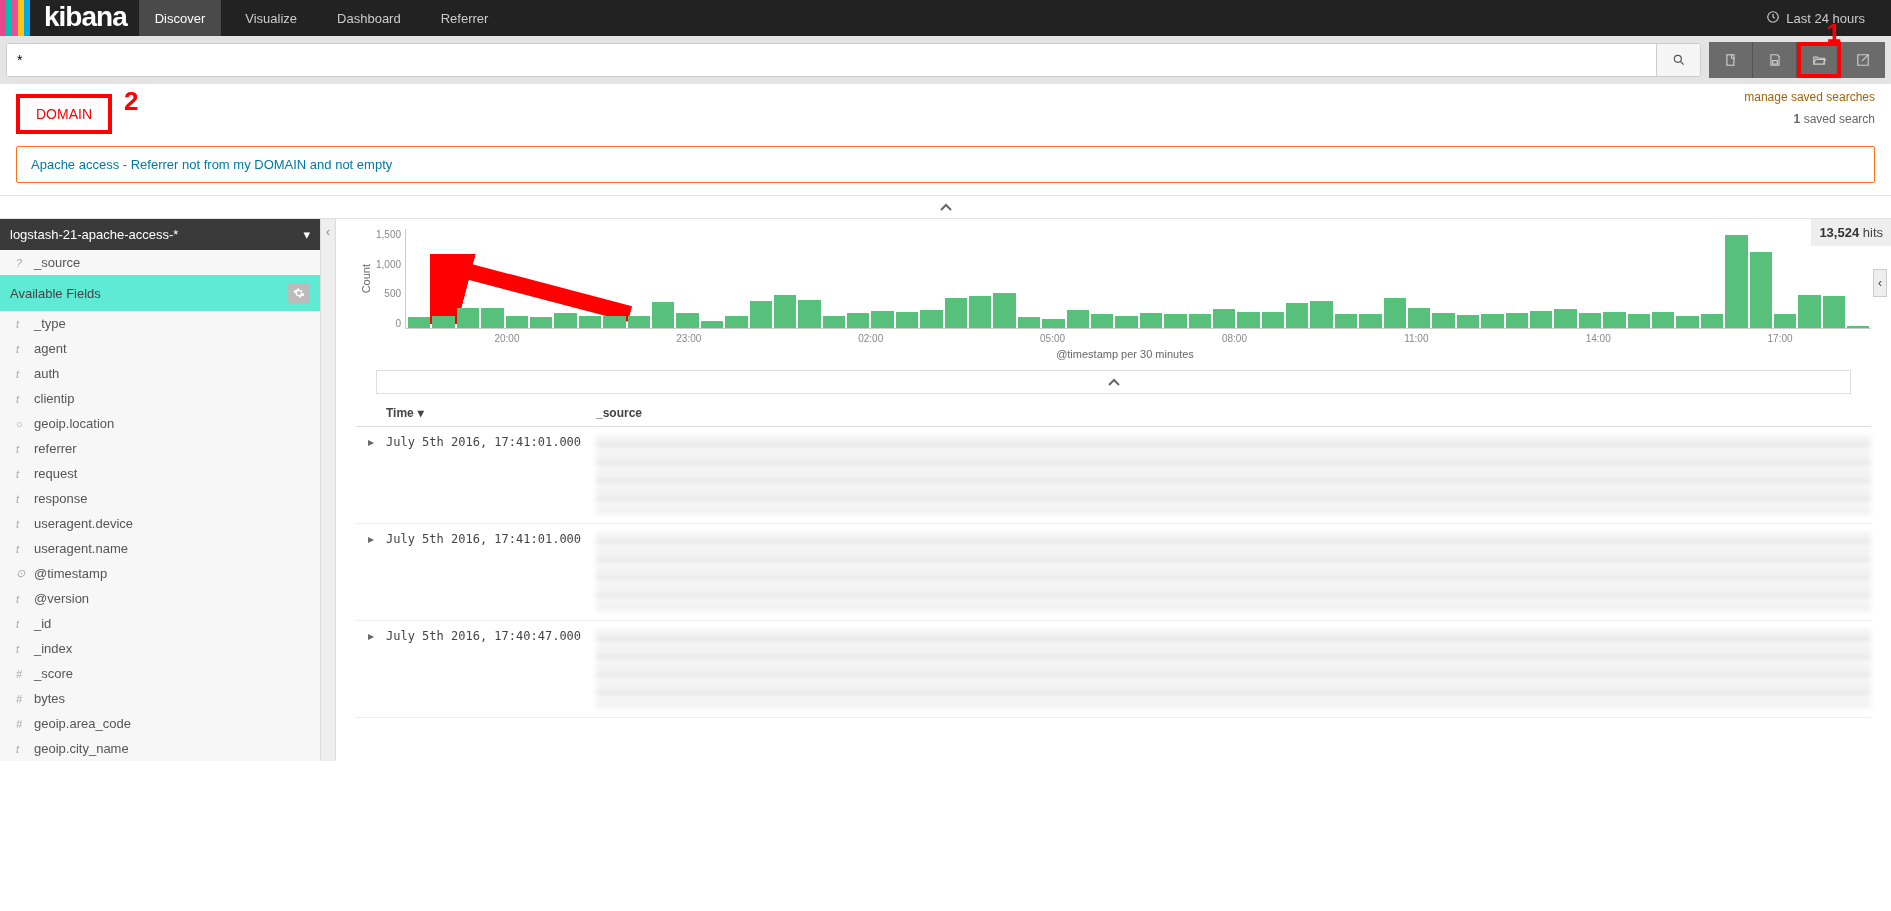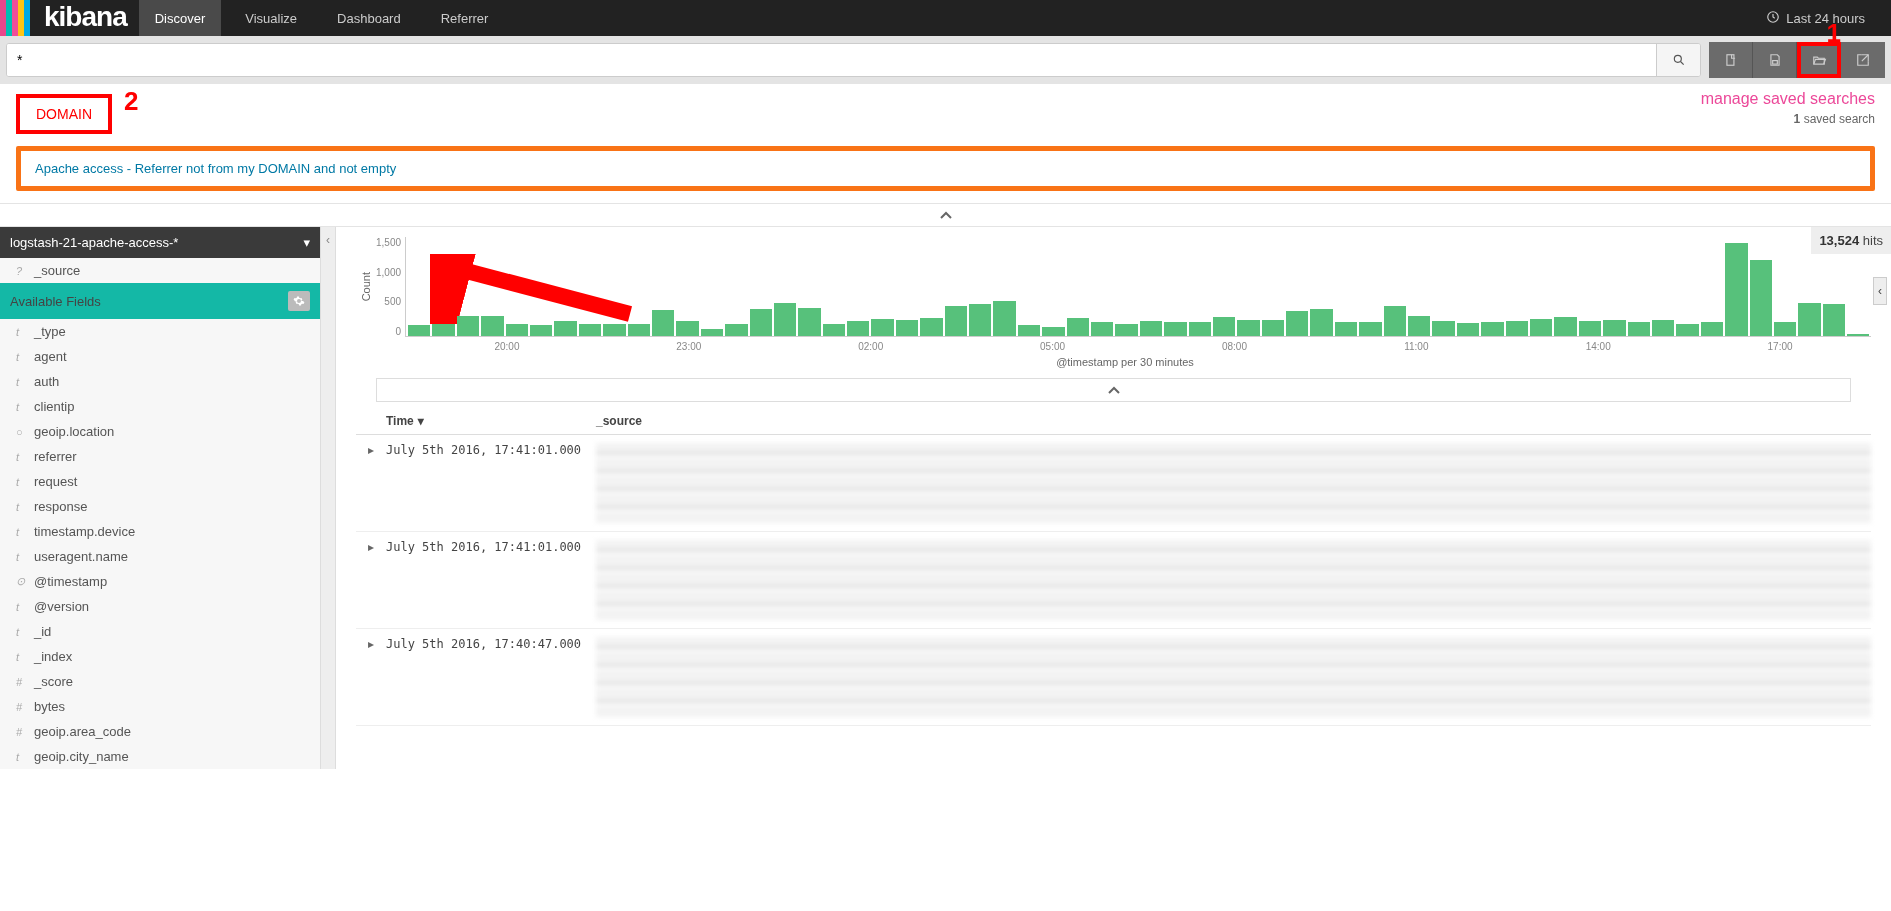--- a/index.html
+++ b/index.html
@@ -28,37 +28,37 @@
 .query-input-wrap { flex: 1; display: flex; background: #fff; border: 1px solid #ccc; border-radius: 3px; overflow:hidden; }
 .query-input { flex:1; border:none; padding: 8px 10px; font-size:14px; outline:none; }
 .query-go { width: 44px; display:flex; align-items:center; justify-content:center; border-left:1px solid #ccc; cursor:pointer; background:#f5f5f5; }
 .toolbar-icons { display:flex; gap:0; }
 .toolbar-btn { width:44px; height:36px; display:flex; align-items:center; justify-content:center; background:#6b6b6b; color:#ddd; cursor:pointer; border-right:1px solid #555; }
 .toolbar-btn:last-child { border-right:none; }
 .toolbar-btn.hl { border:4px solid #ff0000; position:relative; }
 
 
 .saved-panel { background:#fff; padding:10px 16px 0 16px; position:relative; }
-.manage-link { position:absolute; right:16px; top:6px; color:#ec4899; font-size:16px; cursor:pointer; }
+.manage-link { position:absolute; right:16px; top:6px; color:#a16207; font-size:12px; cursor:pointer; }
 .search-filter-box { border:4px solid #ff0000; display:inline-block; padding:8px 16px; color:#ff0000; font-size:14px; position:relative; }
 .count-text { position:absolute; right:16px; top:28px; font-size:12px; color:#666; }
-.result-row { border:5px solid #f97316; border-radius:2px; padding:10px 14px; margin:12px 0; color:#0079a5; font-size:13px; cursor:pointer; }
+.result-row { border:1px solid #f97316; border-radius:2px; padding:10px 14px; margin:12px 0; color:#0079a5; font-size:13px; cursor:pointer; }
 .annot-1 { position:absolute; left:124px; top:2px; color:#ff0000; font-size:26px; font-weight:bold; }
 .annot-arrow { position:absolute; left:430px; top:170px; pointer-events:none; }
 
 
 .collapse-bar { text-align:center; padding:4px; border-top:1px solid #e4e4e4; border-bottom:1px solid #e4e4e4; cursor:pointer; }
 
 
 .main { display:flex;justify-content:space-between; }
 .sidebar { width:320px; background:#f7f7f7; font-size:13px; }
 .index-select { background:#3a3a3a; color:#fff; padding:8px 10px; display:flex; justify-content:space-between; align-items:center; cursor:pointer; }
 .side-sec { padding:8px 10px; color:#666; border-bottom:1px solid #eee; }
 .side-sec.header { font-weight:normal; color:#555; }
-.avail-header { display:flex; justify-content:space-between; align-items:center; padding:8px 10px; background:#14b8a6; }
+.avail-header { display:flex; justify-content:space-between; align-items:center; padding:8px 10px; background:#5eead4; }
 .gear-btn { background:#bbb; color:#fff; width:22px; height:20px; display:flex; align-items:center; justify-content:center; border-radius:2px; cursor:pointer; font-size:11px; }
 .field-item { padding:5px 10px 5px 16px; color:#555; cursor:pointer; display:flex; align-items:center; gap:8px; }
 .field-type { color:#aaa; font-style:italic; width:10px; font-size:11px; }
 .sidebar-collapse { width:16px; background:#eee; border-left:1px solid #ddd; border-right:1px solid #ddd; display:flex; align-items:flex-start; justify-content:center; padding-top:6px; cursor:pointer; color:#888; }
 
 .content { flex:1; padding:10px 0 0 0; position:relative; }
 .hits-badge { position:absolute; right:0; top:0; background:#eee; padding:6px 8px; font-size:13px; }
 .hits-badge b { color:#333; }
 .timerange { text-align:center; font-size:13px; color:#555; margin:10px 0; }
 .timerange a { color:#0079a5; text-decoration:underline; cursor:pointer; }
@@ -233,21 +233,21 @@
         <div class="field-item">
           <span class="field-type">t</span>
           <span>request</span>
         </div>
         <div class="field-item">
           <span class="field-type">t</span>
           <span>response</span>
         </div>
         <div class="field-item">
           <span class="field-type">t</span>
-          <span>timestamp.device</span>
+          <span>useragent.device</span>
         </div>
         <div class="field-item">
           <span class="field-type">t</span>
           <span>useragent.name</span>
         </div>
         <div class="field-item">
           <span class="field-type">⊙</span>
           <span>@timestamp</span>
         </div>
         <div class="field-item">

